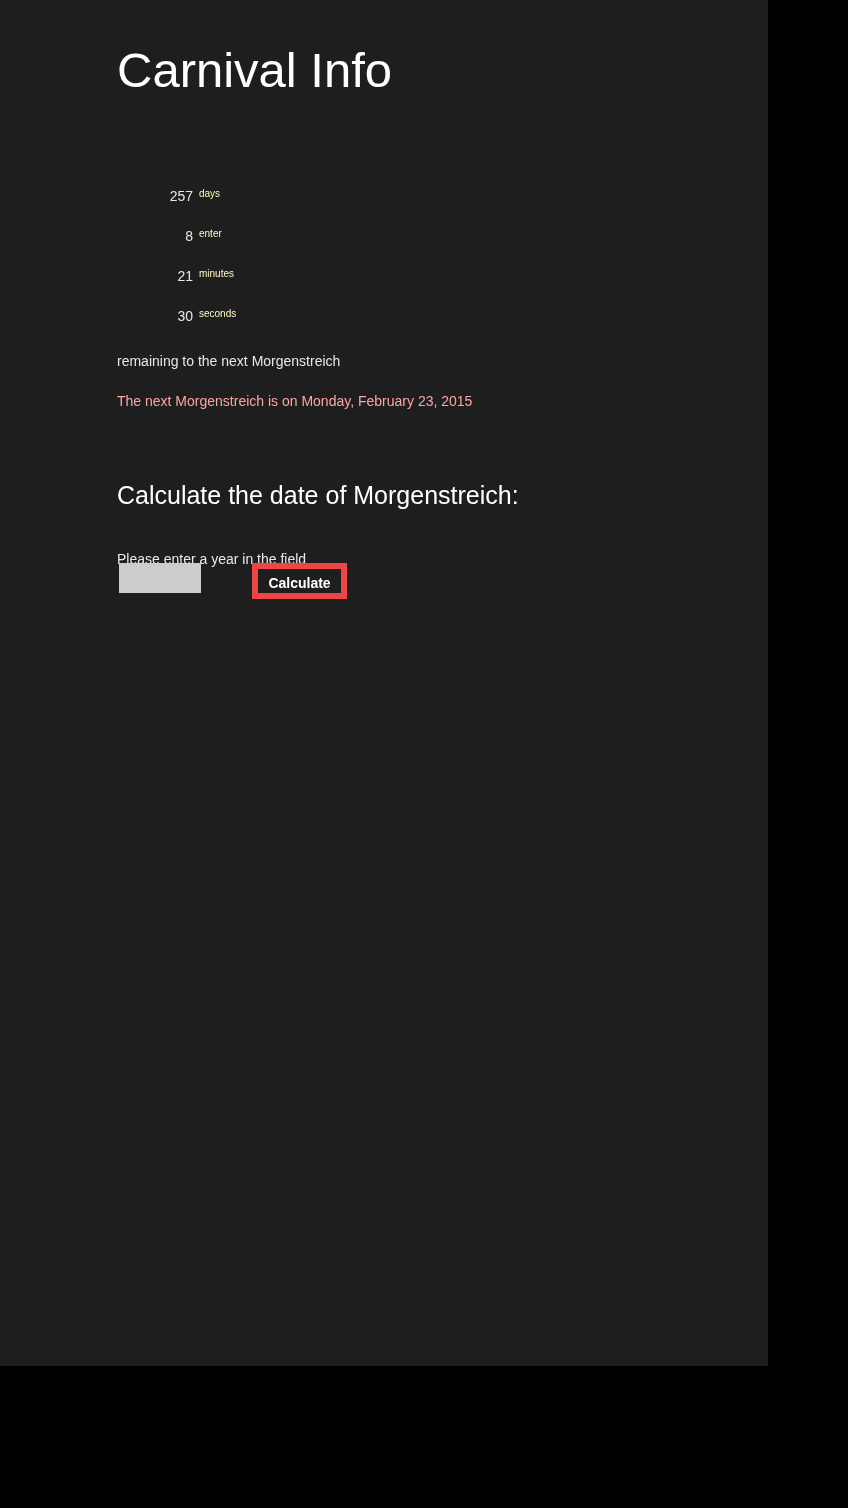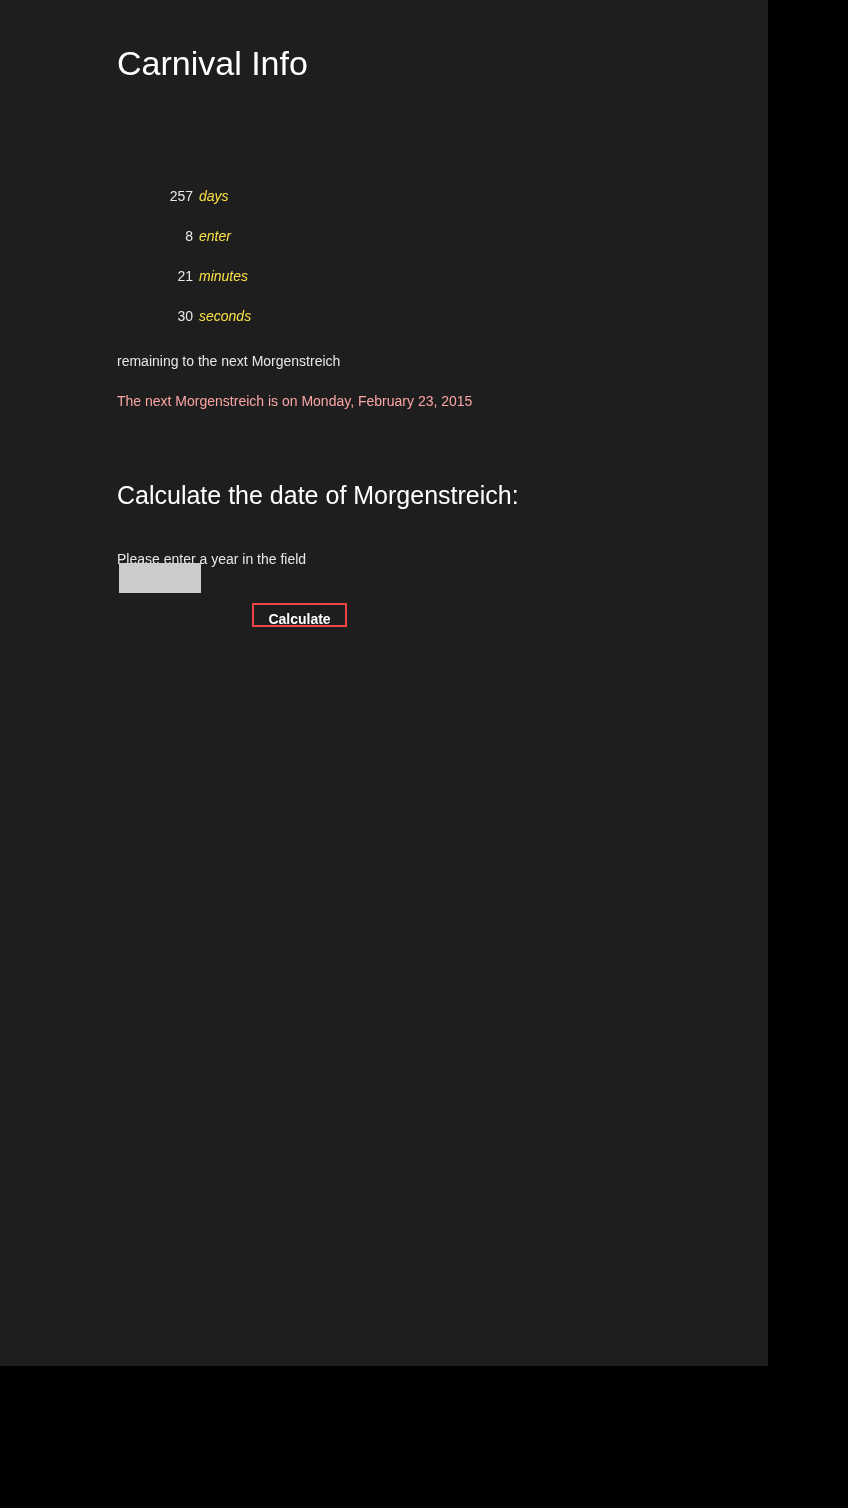--- a/index.html
+++ b/index.html
@@ -25,21 +25,21 @@
     top: 0;
     width: 768px;
     height: 1366px;
     background: #1e1e1e;
     overflow: hidden;
   }
   .app-title {
     position: absolute;
     left: 117px;
     top: 46px;
-    font-size: 34px;
+    font-size: 49px;
     font-weight: 300;
     color: #ffffff;
     letter-spacing: 0px;
     line-height: 1;
     white-space: nowrap;
   }
   .countdown {
     position: absolute;
     left: 0;
     top: 188px;
@@ -54,24 +54,23 @@
     left: 117px;
     width: 76px;
     text-align: right;
     font-size: 14px;
     color: #e8e8e8;
     top: 0;
   }
   .cd-unit {
     position: absolute;
     left: 199px;
-    font-size: 14px;
-    color: #fde047;
+    font-size: 10px;
+    color: #fef9c3;
     top: 0;
-    font-style: italic;
   }
   .remaining-text {
     position: absolute;
     left: 117px;
     top: 353px;
     font-size: 14px;
     color: #e8e8e8;
   }
   .next-date-text {
     position: absolute;
@@ -110,33 +109,32 @@
     box-sizing: border-box;
     font-family: "Liberation Sans", sans-serif;
     font-size: 14px;
     color: #111111;
   }
   .calc-button {
     position: absolute;
     left: 252px;
     top: 563px;
     width: 95px;
-    height: 24px;
+    height: 36px;
     background: #1e1e1e;
-    border: 2px solid #ef4444;
+    border: 6px solid #ef4444;
     box-sizing: border-box;
     color: #ffffff;
     font-family: "Liberation Sans", sans-serif;
     font-size: 14px;
     font-weight: bold;
     cursor: pointer;
     padding: 0;
     line-height: 28px;
     text-align: center;
-    margin-top: 40px;
   }
 </style>
 </head>
 <body>
 
 <div class="screen">
   <div class="app-window">
 
     <div class="app-title">Carnival Info</div>
 

